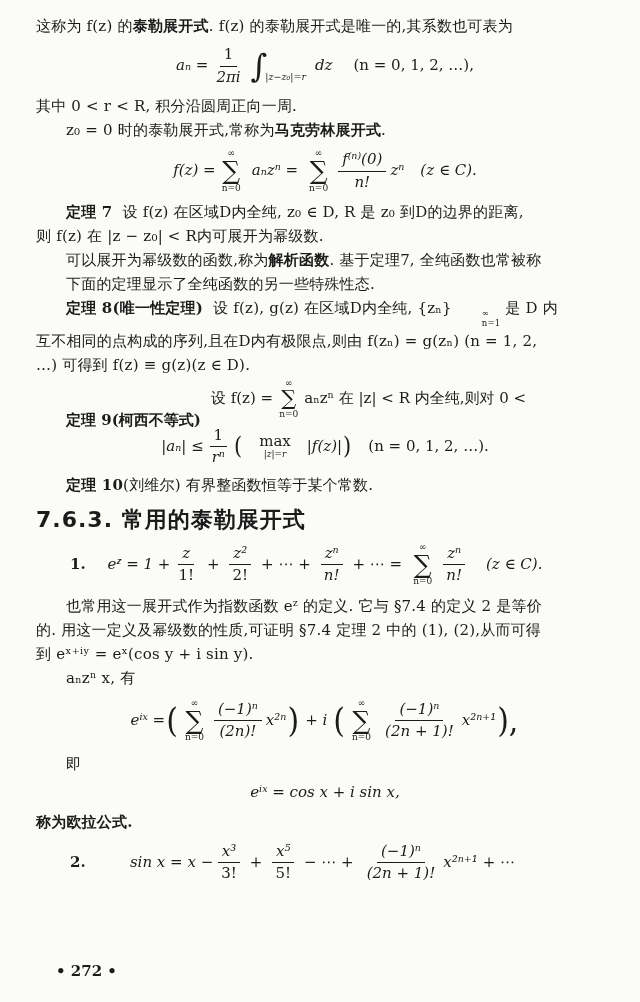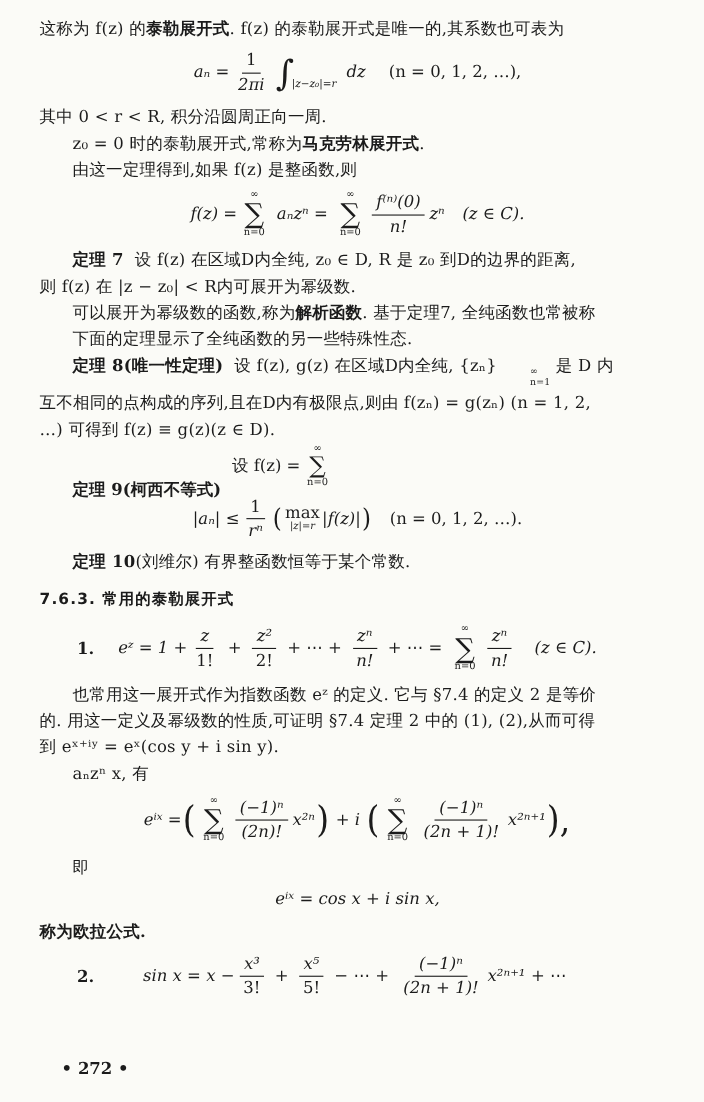--- a/index.html
+++ b/index.html
@@ -34,38 +34,38 @@
   .sum .lim { font-size:9px; font-style:normal; line-height:1.2; }
   .sum .sg { font-size:25px; font-style:normal; line-height:.95; }
   .sum-sm .sg { font-size:21px; }
 
   
   .intw { display:inline-flex; align-items:center; margin:0 2px; }
   .intw .ig { font-size:32px; font-style:normal; line-height:1; }
   .intw .is { font-size:9.5px; position:relative; top:11px; left:-2px; }
 
   
-  .mx { display:inline-flex; flex-direction:column; align-items:center; line-height:1.1; margin:0 2px; }
+  .mx { display:inline-flex; flex-direction:column; align-items:center; line-height:1.1; margin:0 16px; }
   .mx .m { font-style:normal; }
   .mx .s { font-size:9px; }
 
   
   .bp { font-size:30px; font-weight:300; font-style:normal; line-height:1;
         transform:scaleY(1.12); margin:0 1px; }
   .bp-sm { font-size:21px; }
 
   
   .ss { display:inline-flex; flex-direction:column; align-items:flex-start;
         font-size:8.5px; line-height:1.15; vertical-align:-3px; font-style:normal; }
 
   .thm9row { display:flex; align-items:center; height:44px; }
   .thm9row .lead { text-indent:0; margin-left:2em;margin-top:44px; }
 
   .h263 { margin:10px 0 6px; font-family:"DejaVu Sans","Liberation Sans",sans-serif;
-          font-weight:bold; font-size:14px; line-height:26px; letter-spacing:1px; }
+          font-weight:bold; font-size:22px; line-height:26px; letter-spacing:1px; }
 
   .footer { position:absolute; left:56px; bottom:22px; font-weight:bold; font-size:15px; }
 </style>
 </head>
 <body>
 
 <div class="page">
 
   <p class="bl"><span>这称为 f(z) 的</span><span class="bd">泰勒展开式</span><span>. f(z) 的泰勒展开式是唯一的,其系数也可表为</span></p>
 
@@ -78,21 +78,20 @@
     <span class="intw">
         <span class="ig">∫</span>
         <span class="is">|z−z₀|=r</span>
       </span>
     <span class="gap">dz</span>
     <span class="tail up">(n = 0, 1, 2, …),</span>
   </div>
 
   <p class="bl"><span>其中 0 &lt; r &lt; R, 积分沿圆周正向一周.</span></p>
   <p class="bl ind"><span>z₀ = 0 时的泰勒展开式,常称为</span><span class="bd">马克劳林展开式</span><span>.</span></p>
-  <p class="bl ind"><span>由这一定理得到,如果 f(z) 是整函数,则</span></p>
 
   <div class="fml" style="min-height:52px">
     <span>f(z) =</span>
     <span class="sum">
         <span class="lim">∞</span>
         <span class="sg">∑</span>
         <span class="lim">n=0</span>
       </span>
     <span class="gap">aₙzⁿ =</span>
     <span class="sum">
@@ -122,20 +121,21 @@
   <p class="bl"><span>…) 可得到 f(z) ≡ g(z)(z ∈ D).</span></p>
 
   <div class="thm9row">
     <span class="thmlbl lead">定理 9(柯西不等式)</span>
     <span>设 f(z) = </span>
     <span class="sum sum-sm">
         <span class="lim">∞</span>
         <span class="sg">∑</span>
         <span class="lim">n=0</span>
       </span>
+    <span>aₙzⁿ 在 |z| &lt; R 内全纯,则对 0 &lt;</span>
   </div>
 
   <div class="fml" style="min-height:46px">
     <span>|aₙ| ≤</span>
     <span class="fr">
         <span class="n up">1</span>
         <span class="d">rⁿ</span>
       </span>
     <span class="bp bp-sm">(</span>
     <span class="mx">

